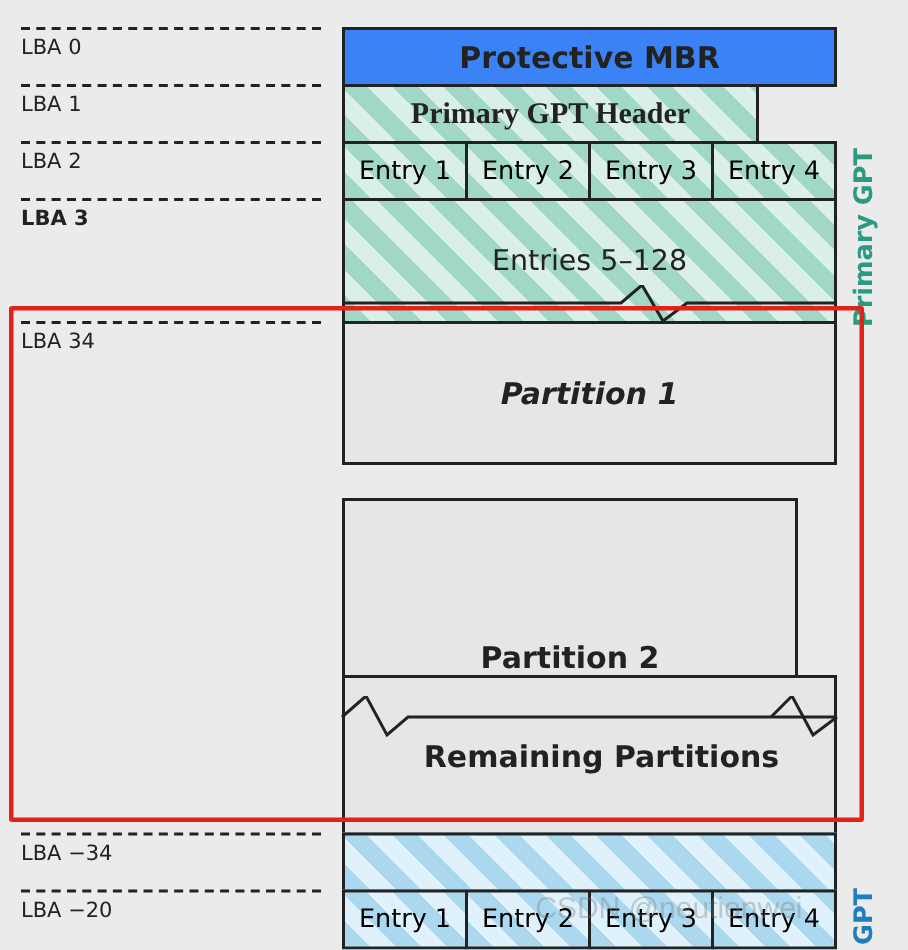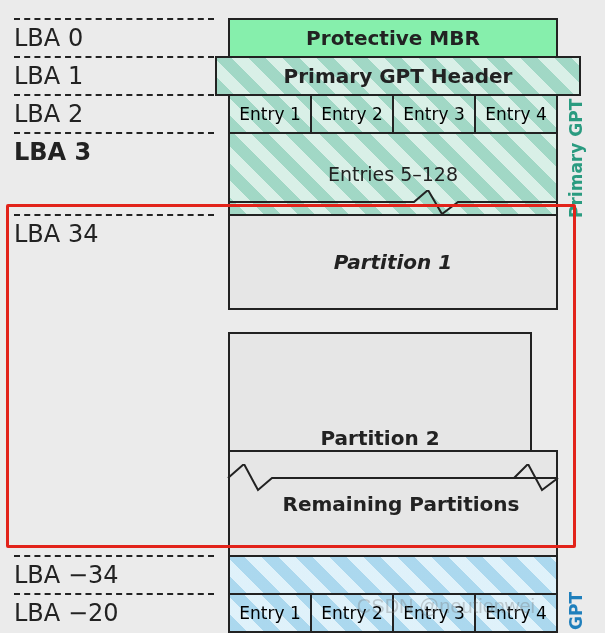--- a/index.html
+++ b/index.html
@@ -1,21 +1,21 @@
 <!DOCTYPE html>
 <html><head>
 <meta charset="utf-8">
 <style>
   * { box-sizing: border-box; margin: 0; padding: 0; }
   body { background: #ebebeb; font-family: "DejaVu Sans", Arial, sans-serif; width: 605px; height: 633px; position: relative; overflow: hidden; }
   .stage { position: relative; width: 605px; height: 633px; }
-  .label { position: absolute; font-size: 24px; color: #222; }
+  .label { position: absolute; font-size: 14px; color: #222; }
   .dash { position: absolute; border-top: 2px dashed #222; height: 0; }
   .box { position: absolute; border: 2px solid #222; display: flex; align-items: center; justify-content: center; font-weight: bold; font-size: 20px; color: #222; }
-  .mbr { background: #86efac; }
+  .mbr { background: #3b82f6; }
   .header { background: #cdeee3; background-image: repeating-linear-gradient(45deg, rgba(150,210,190,0.8) 0 12px, rgba(220,240,232,0.8) 12px 24px); }
   .entries-box { background: #cdeee3; background-image: repeating-linear-gradient(45deg, rgba(150,210,190,0.8) 0 12px, rgba(220,240,232,0.8) 12px 24px); font-size:17px; font-weight:normal;}
   .entries-row { position:absolute; display:flex; }
   .cell { border: 2px solid #222; display:flex; align-items:center; justify-content:center; font-size:17px; background: #cdeee3; background-image: repeating-linear-gradient(45deg, rgba(150,210,190,0.8) 0 12px, rgba(220,240,232,0.8) 12px 24px); margin-left:-2px;}
   .cell:first-child{margin-left:0;}
   .cell2 { border: 2px solid #222; display:flex; align-items:center; justify-content:center; font-size:17px; background: #d8f0fb; background-image: repeating-linear-gradient(45deg, rgba(160,210,235,0.8) 0 12px, rgba(225,242,250,0.8) 12px 24px); margin-left:-2px;}
   .cell2:first-child{margin-left:0;}
   .part { background: #e6e6e6; }
   .vlabel { position:absolute; writing-mode: vertical-rl; transform: rotate(180deg); font-weight:bold; font-size:17px; }
   .vlabel.teal { color:#2a9b80; }
@@ -47,21 +47,21 @@
   <div class="dash" style="left:14px; width:200px; top:555px;"></div>
   <div class="label" style="left:14px; top:561px;">LBA −34</div>
 
   <div class="dash" style="left:14px; width:200px; top:593px;"></div>
   <div class="label" style="left:14px; top:599px;">LBA −20</div>
 
   <div class="box mbr" style="left:228px; top:18px; width:330px; height:40px;">
       <span>Protective MBR</span>
     </div>
 
-  <div class="box header" style="left:215px; top:56px; width:366px; height:40px;">
+  <div class="box header" style="left:228px; top:56px; width:278px; height:40px;font-family:Liberation Serif, serif;">
       <span>Primary GPT Header</span>
     </div>
 
   <div class="entries-row" style="left:228px; top:94px; height:40px; width:330px;">
     <div class="cell" style="width:84px;height:40px;">Entry 1</div>
     <div class="cell" style="width:84px;height:40px;">Entry 2</div>
     <div class="cell" style="width:84px;height:40px;">Entry 3</div>
     <div class="cell" style="width:84px;height:40px;">Entry 4</div>
   </div>
 

